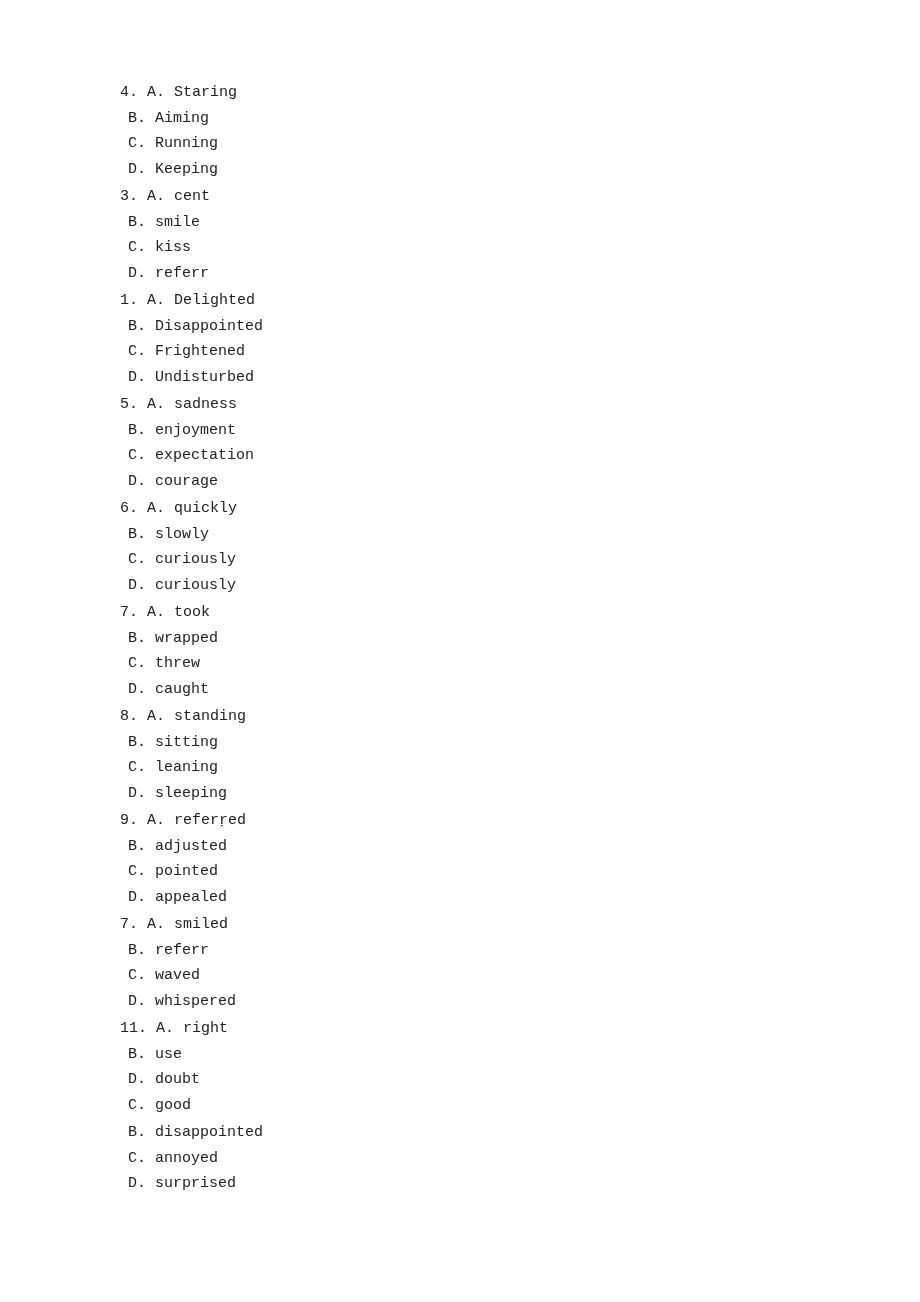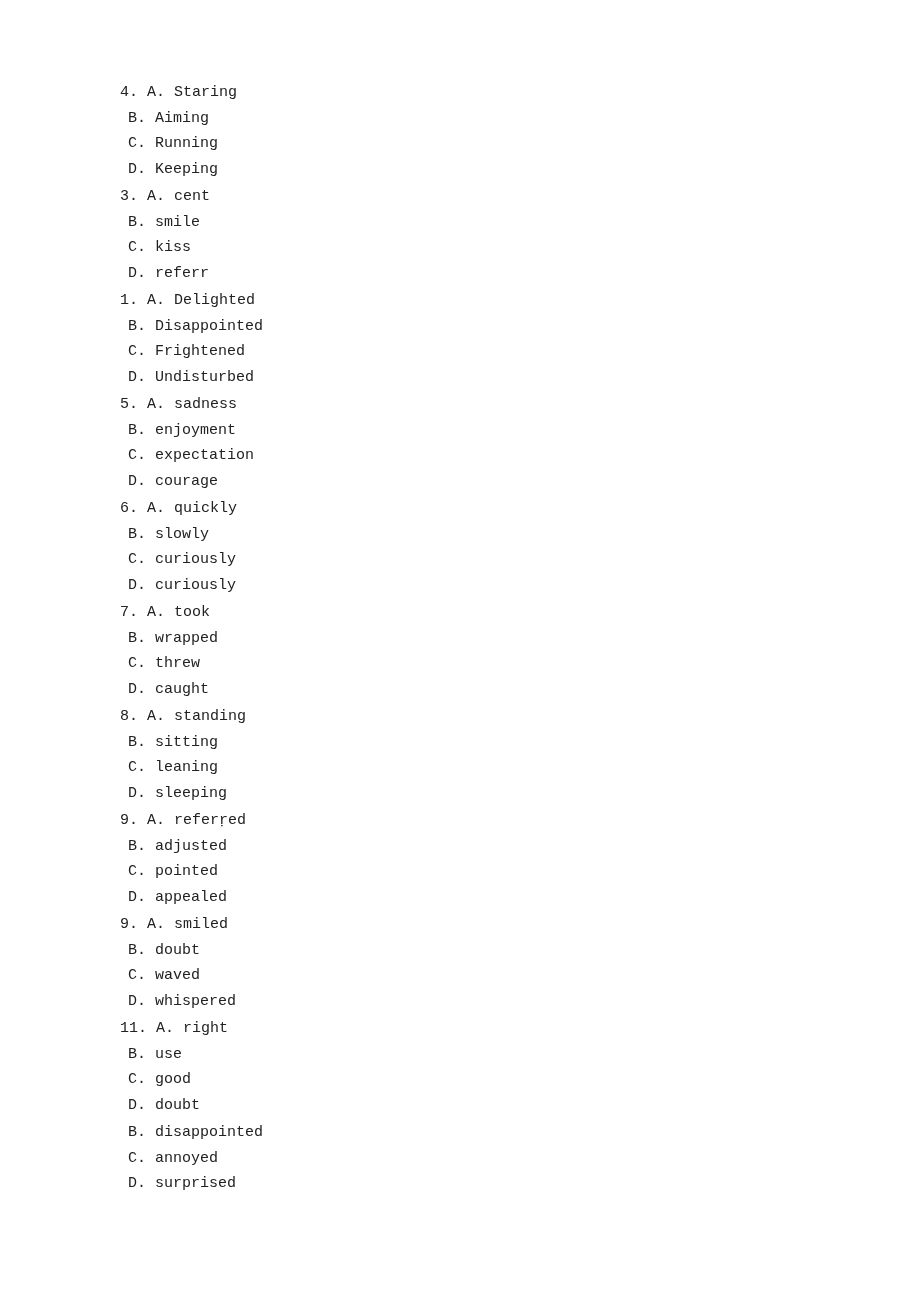--- a/index.html
+++ b/index.html
@@ -75,29 +75,29 @@
       <div class="option-line">C. leaning</div>
       <div class="option-line">D. sleeping</div>
     </div>
     <div class="question-block">
       <div class="question-line">9. A. referṛed</div>
       <div class="option-line">B. adjusted</div>
       <div class="option-line">C. pointed</div>
       <div class="option-line">D. appealed</div>
     </div>
     <div class="question-block">
-      <div class="question-line">9. A. smiled</div>
-      <div class="option-line">B. doubt</div>
+      <div class="question-line">7. A. smiled</div>
+      <div class="option-line">B. referr</div>
       <div class="option-line">C. waved</div>
       <div class="option-line">D. whispered</div>
     </div>
     <div class="question-block">
       <div class="question-line">11. A. right</div>
       <div class="option-line">B. use</div>
+      <div class="option-line">D. doubt</div>
       <div class="option-line">C. good</div>
-      <div class="option-line">D. doubt</div>
     </div>
     <div class="question-block">
       <div class="option-line">B. disappointed</div>
       <div class="option-line">C. annoyed</div>
       <div class="option-line">D. surprised</div>
     </div>
   </div>
 
 </body></html>

